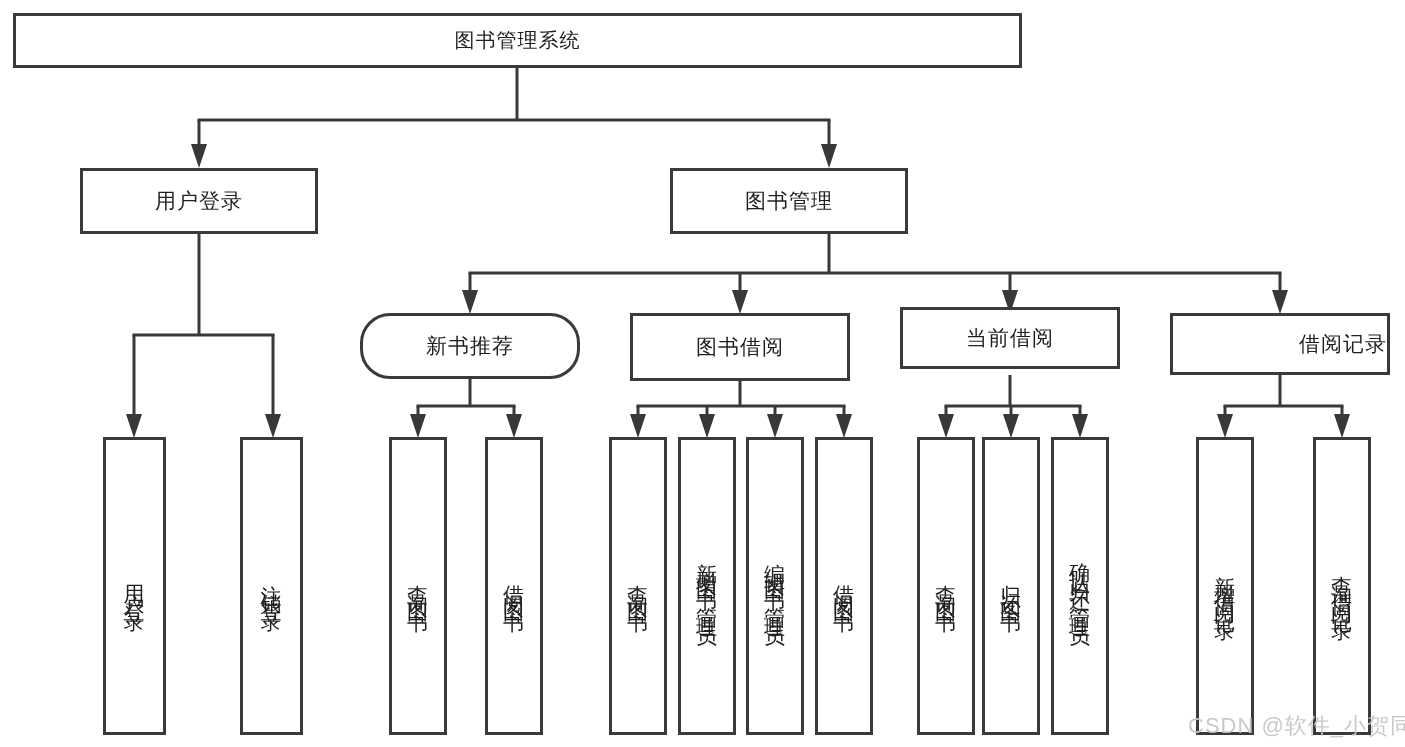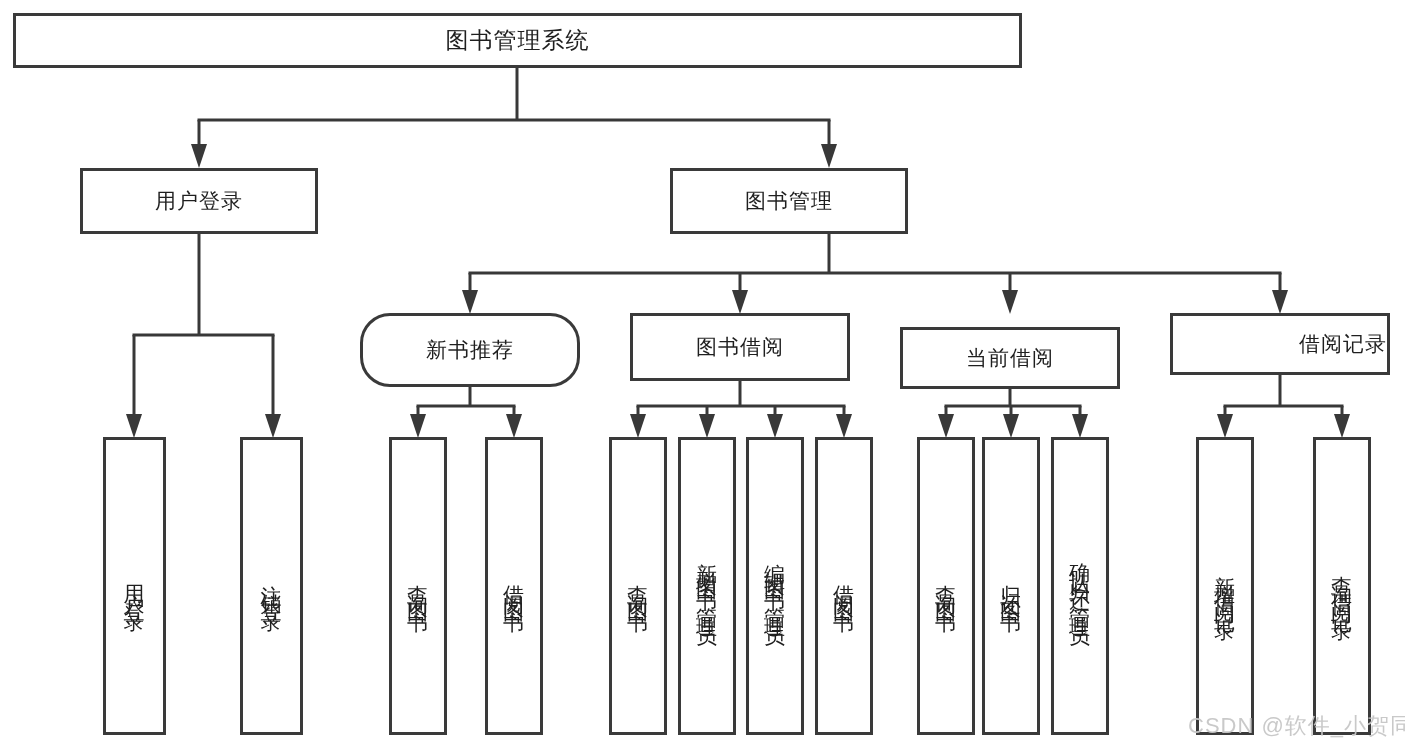--- a/index.html
+++ b/index.html
@@ -23,28 +23,28 @@
   .node .lbl{font-size:21px;letter-spacing:1px;white-space:nowrap;}
   .leaf .lbl{
     writing-mode:vertical-rl;
     text-orientation:mixed;
     letter-spacing:9px;
     line-height:1;
     white-space:nowrap;
   }
   
   #n-root{left:13px;top:13px;width:1009px;height:55px;}
-  #n-root .lbl{font-size:23px;}
+  #n-root .lbl{font-size:20px;}
   
   #n-user-login{left:80px;top:168px;width:238px;height:66px;}
   #n-book-mgmt{left:670px;top:168px;width:238px;height:66px;}
   
-  #n-new-book-rec{left:360px;top:313px;width:220px;height:74px;border-radius:30px;}
+  #n-new-book-rec{left:360px;top:313px;width:220px;height:66px;border-radius:30px;}
   #n-book-borrow{left:630px;top:313px;width:220px;height:68px;}
-  #n-current-borrow{left:900px;top:327px;width:220px;height:62px;}
+  #n-current-borrow{left:900px;top:307px;width:220px;height:62px;}
   #n-borrow-records{left:1170px;top:313px;width:220px;height:62px;justify-content:flex-end;}
   
   .leaf{top:437px;height:298px;}
   #n-leaf-user-login{left:103px;width:63px;}
   #n-leaf-logout{left:240px;width:63px;}
   #n-leaf-nbr-query{left:389px;width:58px;}
   #n-leaf-nbr-borrow{left:485px;width:58px;}
   #n-leaf-bb-query{left:609px;width:58px;}
   #n-leaf-bb-add{left:678px;width:58px;}
   #n-leaf-bb-edit{left:746px;width:58px;}

